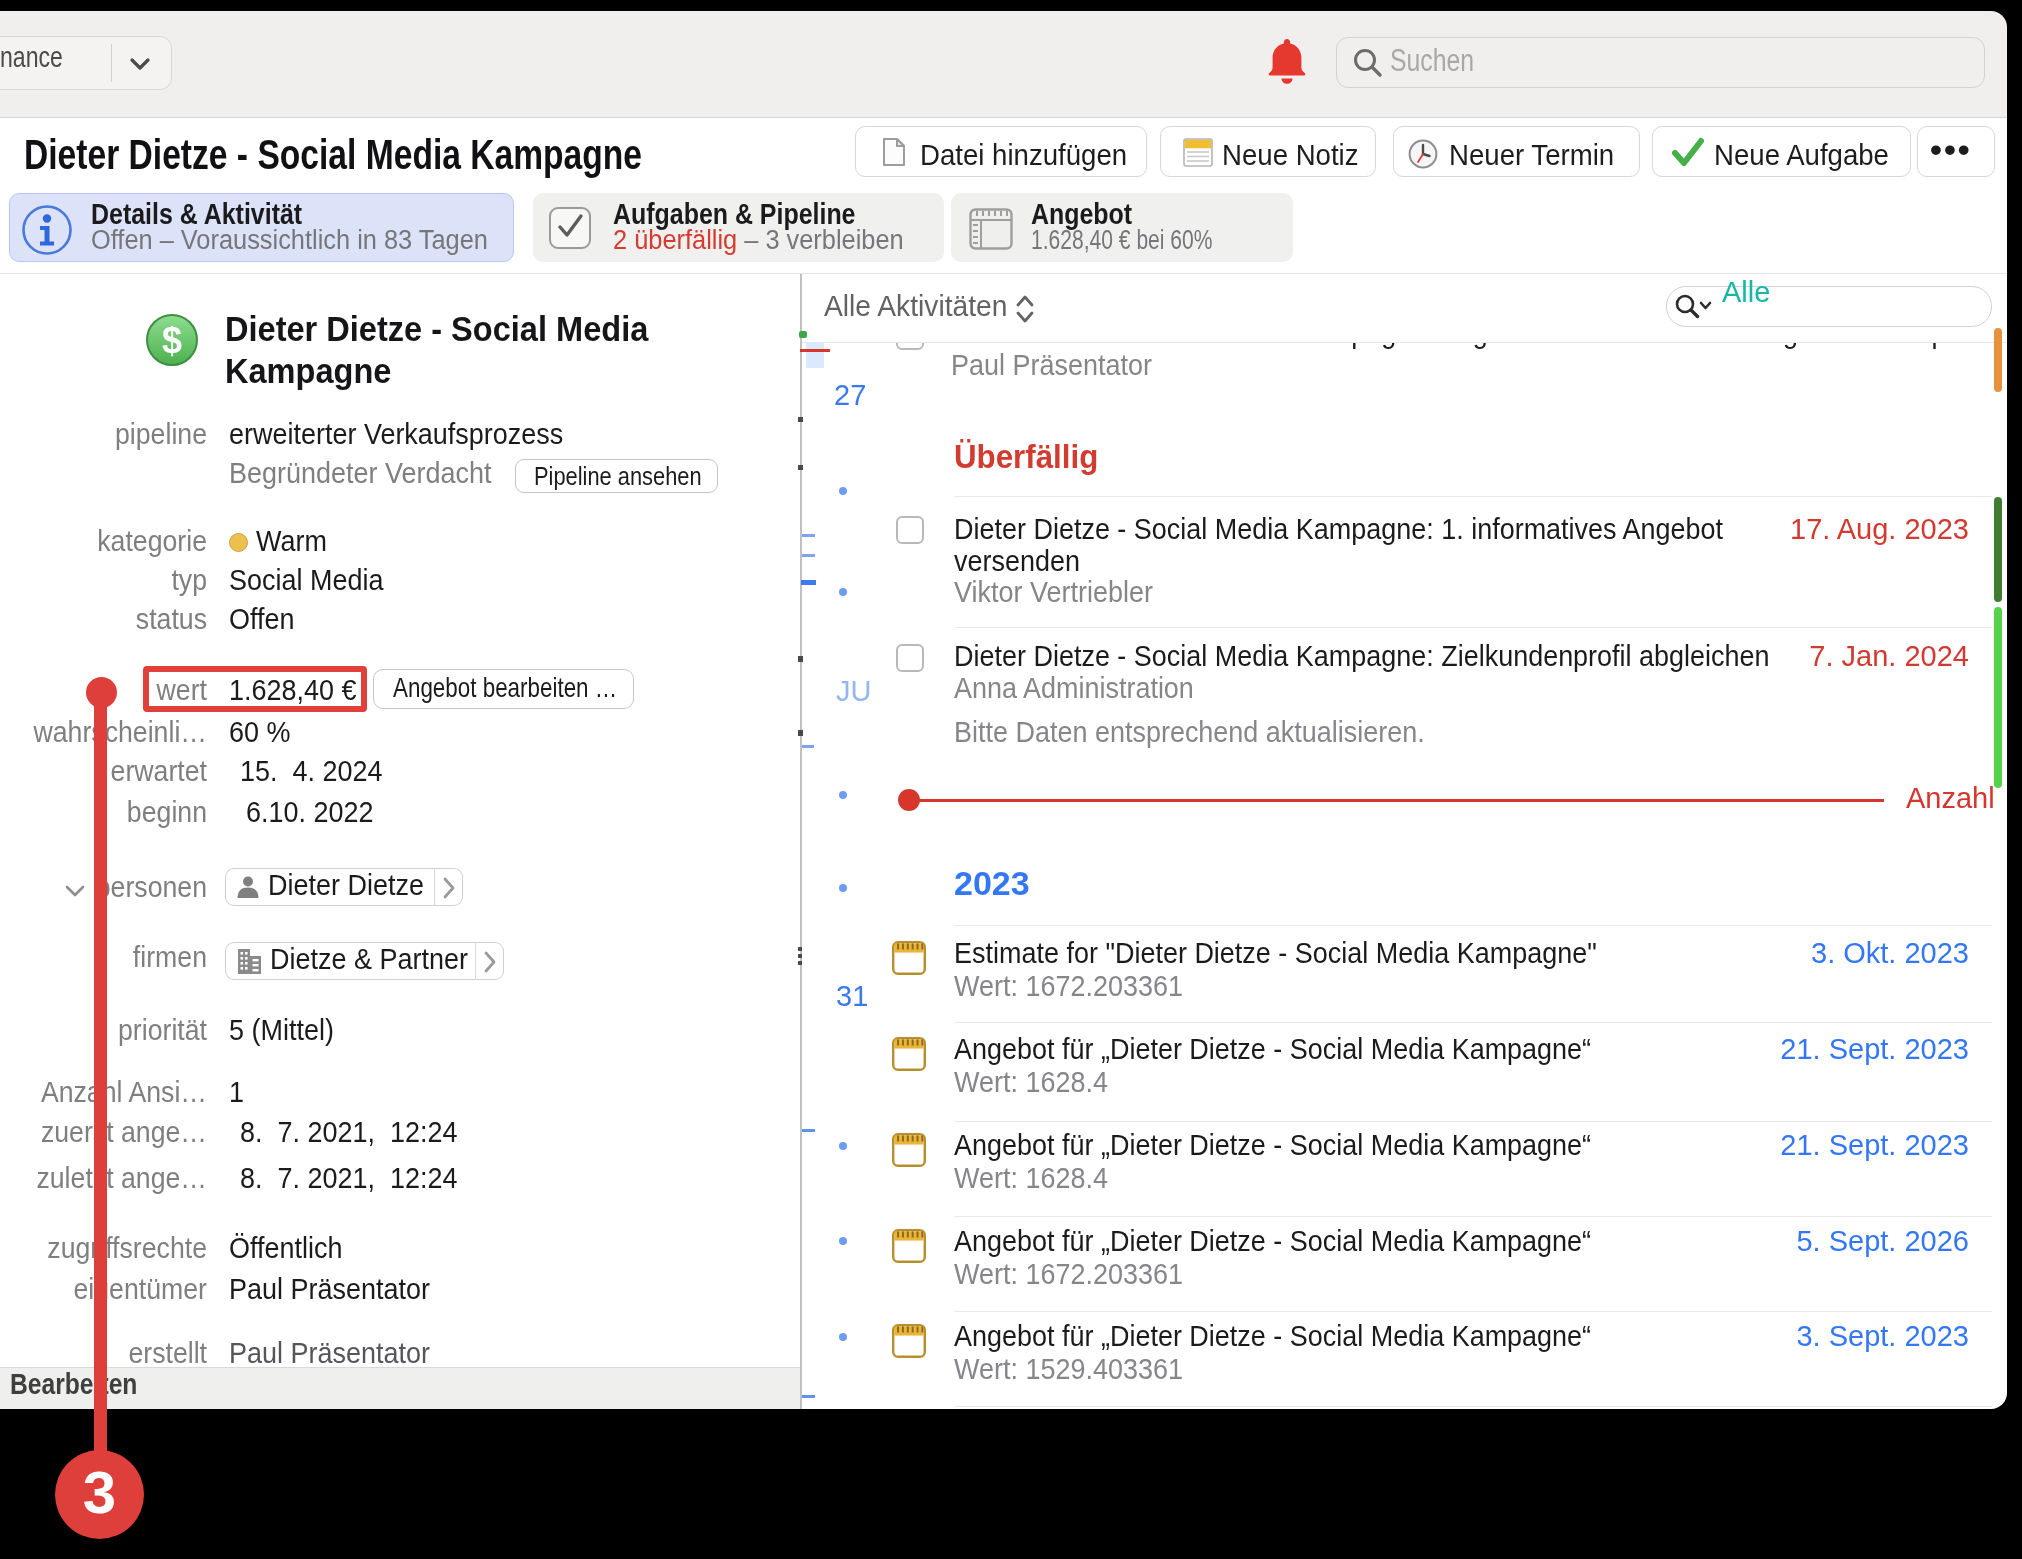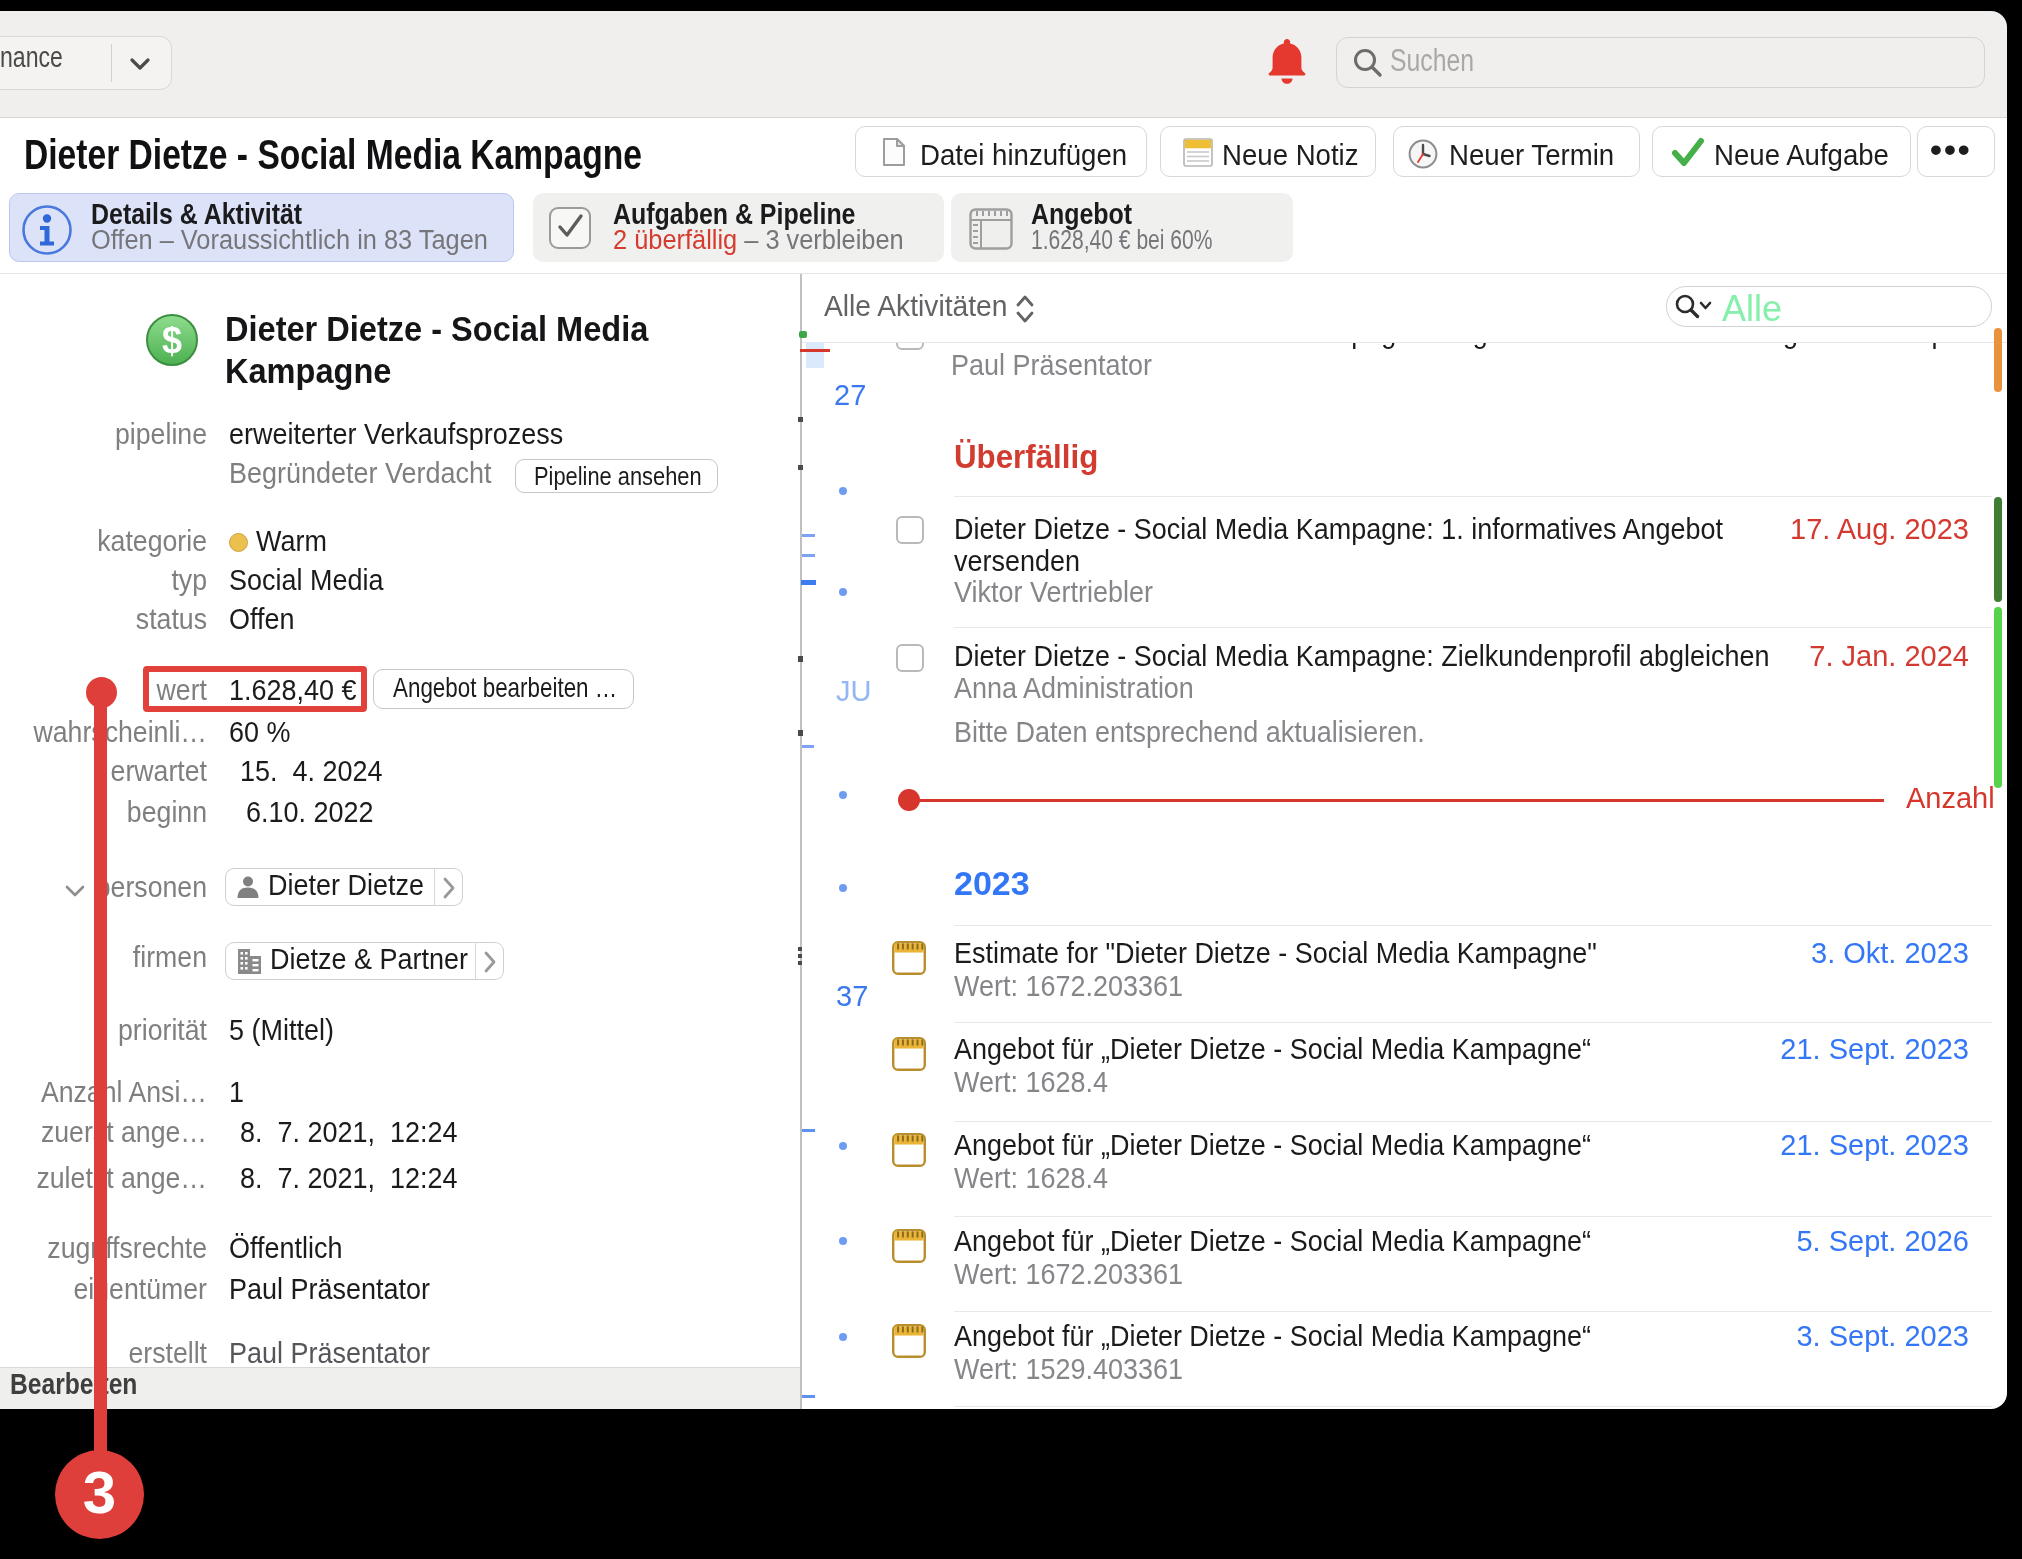--- a/index.html
+++ b/index.html
@@ -229,21 +229,21 @@
 <svg class="a" style="left:1014px;top:293px" width="22" height="32" viewBox="0 0 22 32">
     <path d="M4 12 L11 4 L18 12" fill="none" stroke="#636366" stroke-width="2.8" stroke-linecap="round" stroke-linejoin="round"></path>
     <path d="M4 20 L11 28 L18 20" fill="none" stroke="#636366" stroke-width="2.8" stroke-linecap="round" stroke-linejoin="round"></path>
   </svg>
 <div class="a" style="left:1666px;top:286px;width:326px;height:41px;border:1.5px solid #d2d2d2;border-radius:20px;box-sizing:border-box"></div>
 <svg class="a" style="left:1674px;top:293px" width="40" height="28" viewBox="0 0 40 28">
     <circle cx="11" cy="11" r="8" fill="none" stroke="#2c2c2c" stroke-width="2.6"></circle>
     <line x1="17" y1="17" x2="23.5" y2="23.5" stroke="#2c2c2c" stroke-width="3.4" stroke-linecap="round"></line>
     <path d="M27 10 L31.5 15 L36 10" fill="none" stroke="#2c2c2c" stroke-width="2.6" stroke-linecap="round" stroke-linejoin="round"></path>
   </svg>
-<div class="a" style="left:1722px;top:288px;font-size:36px;color:#86efac">Alle</div>
+<div class="a" style="left:1722px;top:276px;font-size:29px;color:#14b8a6">Alle</div>
 <div class="a" style="left:802px;top:342px;width:1205px;height:1px;background:#e7e7e7"></div>
 
 <div class="a" style="left:802px;top:343px;width:1190px;height:32px;overflow:hidden">
   <div class="cbx" style="left:94px;top:-21px"></div>
   <div class="itemtitle" style="left:152px;top:-26px">Dieter Dietze - Social Media Kampagne: Angebot nachfassen und Folgetermin einplanen</div>
 </div>
 <div class="gval" style="left:951px;top:349px">Paul Präsentator</div>
 
 <div class="a" style="left:799px;top:331px;width:8px;height:7px;background:#3da747;border-radius:2px"></div>
 <div class="a" style="left:806px;top:342px;width:18px;height:26px;background:#dbe9fc"></div>
@@ -255,21 +255,21 @@
 <div class="tick" style="left:802px;top:534px;width:13px"></div>
 <div class="tick" style="left:802px;top:554px;width:13px"></div>
 <div class="a" style="left:801px;top:580px;width:15px;height:5px;background:#3d7bf0"></div>
 <div class="bdot" style="left:839px;top:588px"></div>
 <div class="a" style="left:798px;top:656px;width:5px;height:6px;background:#4a4a4a"></div>
 <div class="a" style="left:836px;top:675px;font-size:29px;color:#93b6f5">JU</div>
 <div class="a" style="left:798px;top:730px;width:5px;height:6px;background:#4a4a4a"></div>
 <div class="tick" style="left:802px;top:745px;width:12px"></div>
 <div class="bdot" style="left:839px;top:791px"></div>
 <div class="bdot" style="left:839px;top:884px"></div>
-<div class="a" style="left:836px;top:980px;font-size:29px;color:#3b79ee">37</div>
+<div class="a" style="left:836px;top:980px;font-size:29px;color:#3b79ee">31</div>
 <div class="a" style="left:798px;top:947px;width:4px;height:4px;background:#4a4a4a"></div>
 <div class="a" style="left:798px;top:954px;width:4px;height:4px;background:#4a4a4a"></div>
 <div class="a" style="left:798px;top:961px;width:4px;height:4px;background:#4a4a4a"></div>
 <div class="tick" style="left:802px;top:1129px;width:13px;background:#5f92f0"></div>
 <div class="bdot" style="left:839px;top:1142px"></div>
 <div class="bdot" style="left:839px;top:1237px"></div>
 <div class="bdot" style="left:839px;top:1333px"></div>
 <div class="tick" style="left:802px;top:1395px;width:13px;background:#5f92f0"></div>
 
 <div class="a sx92" style="left:954px;top:437px;font-size:34px;font-weight:700;color:#d23b2f">Überfällig</div>

